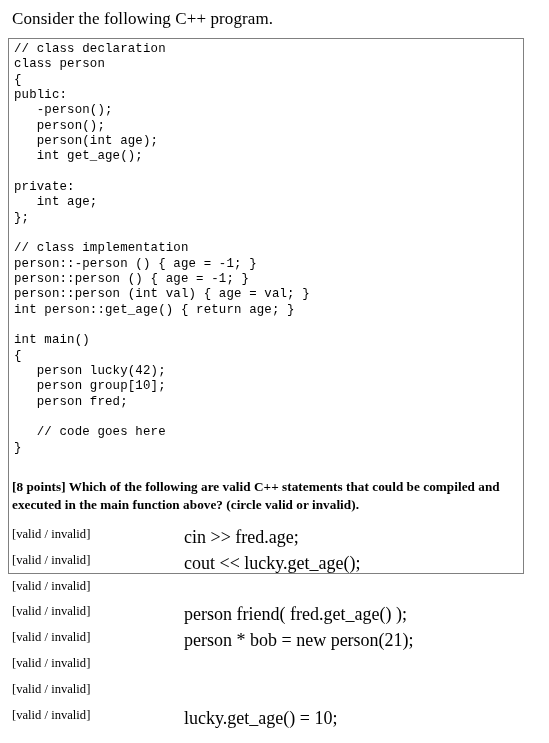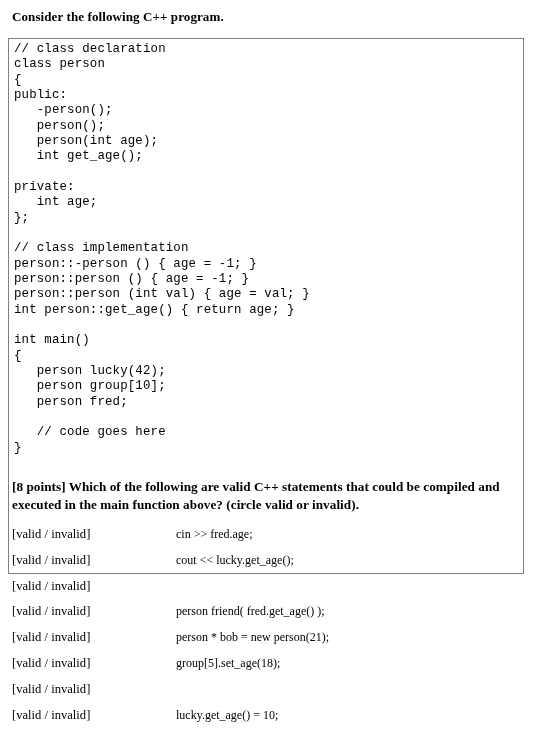--- a/index.html
+++ b/index.html
@@ -23,22 +23,22 @@
     top: 0;
     width: 549px;
     height: 743px;
   }
 
   
   .intro {
     position: absolute;
     left: 12px;
     top: 9px;
-    font-size: 13px;
-    font-weight: bold;
+    font-size: 17px;
+    font-weight: normal;
     letter-spacing: 0.1px;
     white-space: nowrap;
   }
 
   
   .code-box {
     position: absolute;
     left: 8px;
     top: 38px;
     width: 516px;
@@ -88,23 +88,23 @@
   .choice {
     position: absolute;
     left: 12px;
     top: 0;
     font-size: 12.6px;
     white-space: nowrap;
     text-align: center;
   }
   .statement {
     position: absolute;
-    left: 176px;
+    left: 184px;
     top: 0;
-    font-size: 12px;
+    font-size: 18px;
     white-space: nowrap;
   }
 </style>
 </head>
 <body>
 
 <div class="page">
 
   <div class="intro">Consider the following C++ program.</div>
 
@@ -161,21 +161,20 @@
       <span class="statement">person friend( fred.get_age() );</span>
     </div>
 
     <div class="answer-row">
       <span class="choice">[valid / invalid]</span>
       <span class="statement">person * bob = new person(21);</span>
     </div>
 
     <div class="answer-row">
       <span class="choice">[valid / invalid]</span>
-      <span class="statement">group[5].set_age(18);</span>
     </div>
 
     <div class="answer-row">
       <span class="choice">[valid / invalid]</span>
     </div>
 
     <div class="answer-row">
       <span class="choice">[valid / invalid]</span>
       <span class="statement">lucky.get_age() = 10;</span>
     </div>

